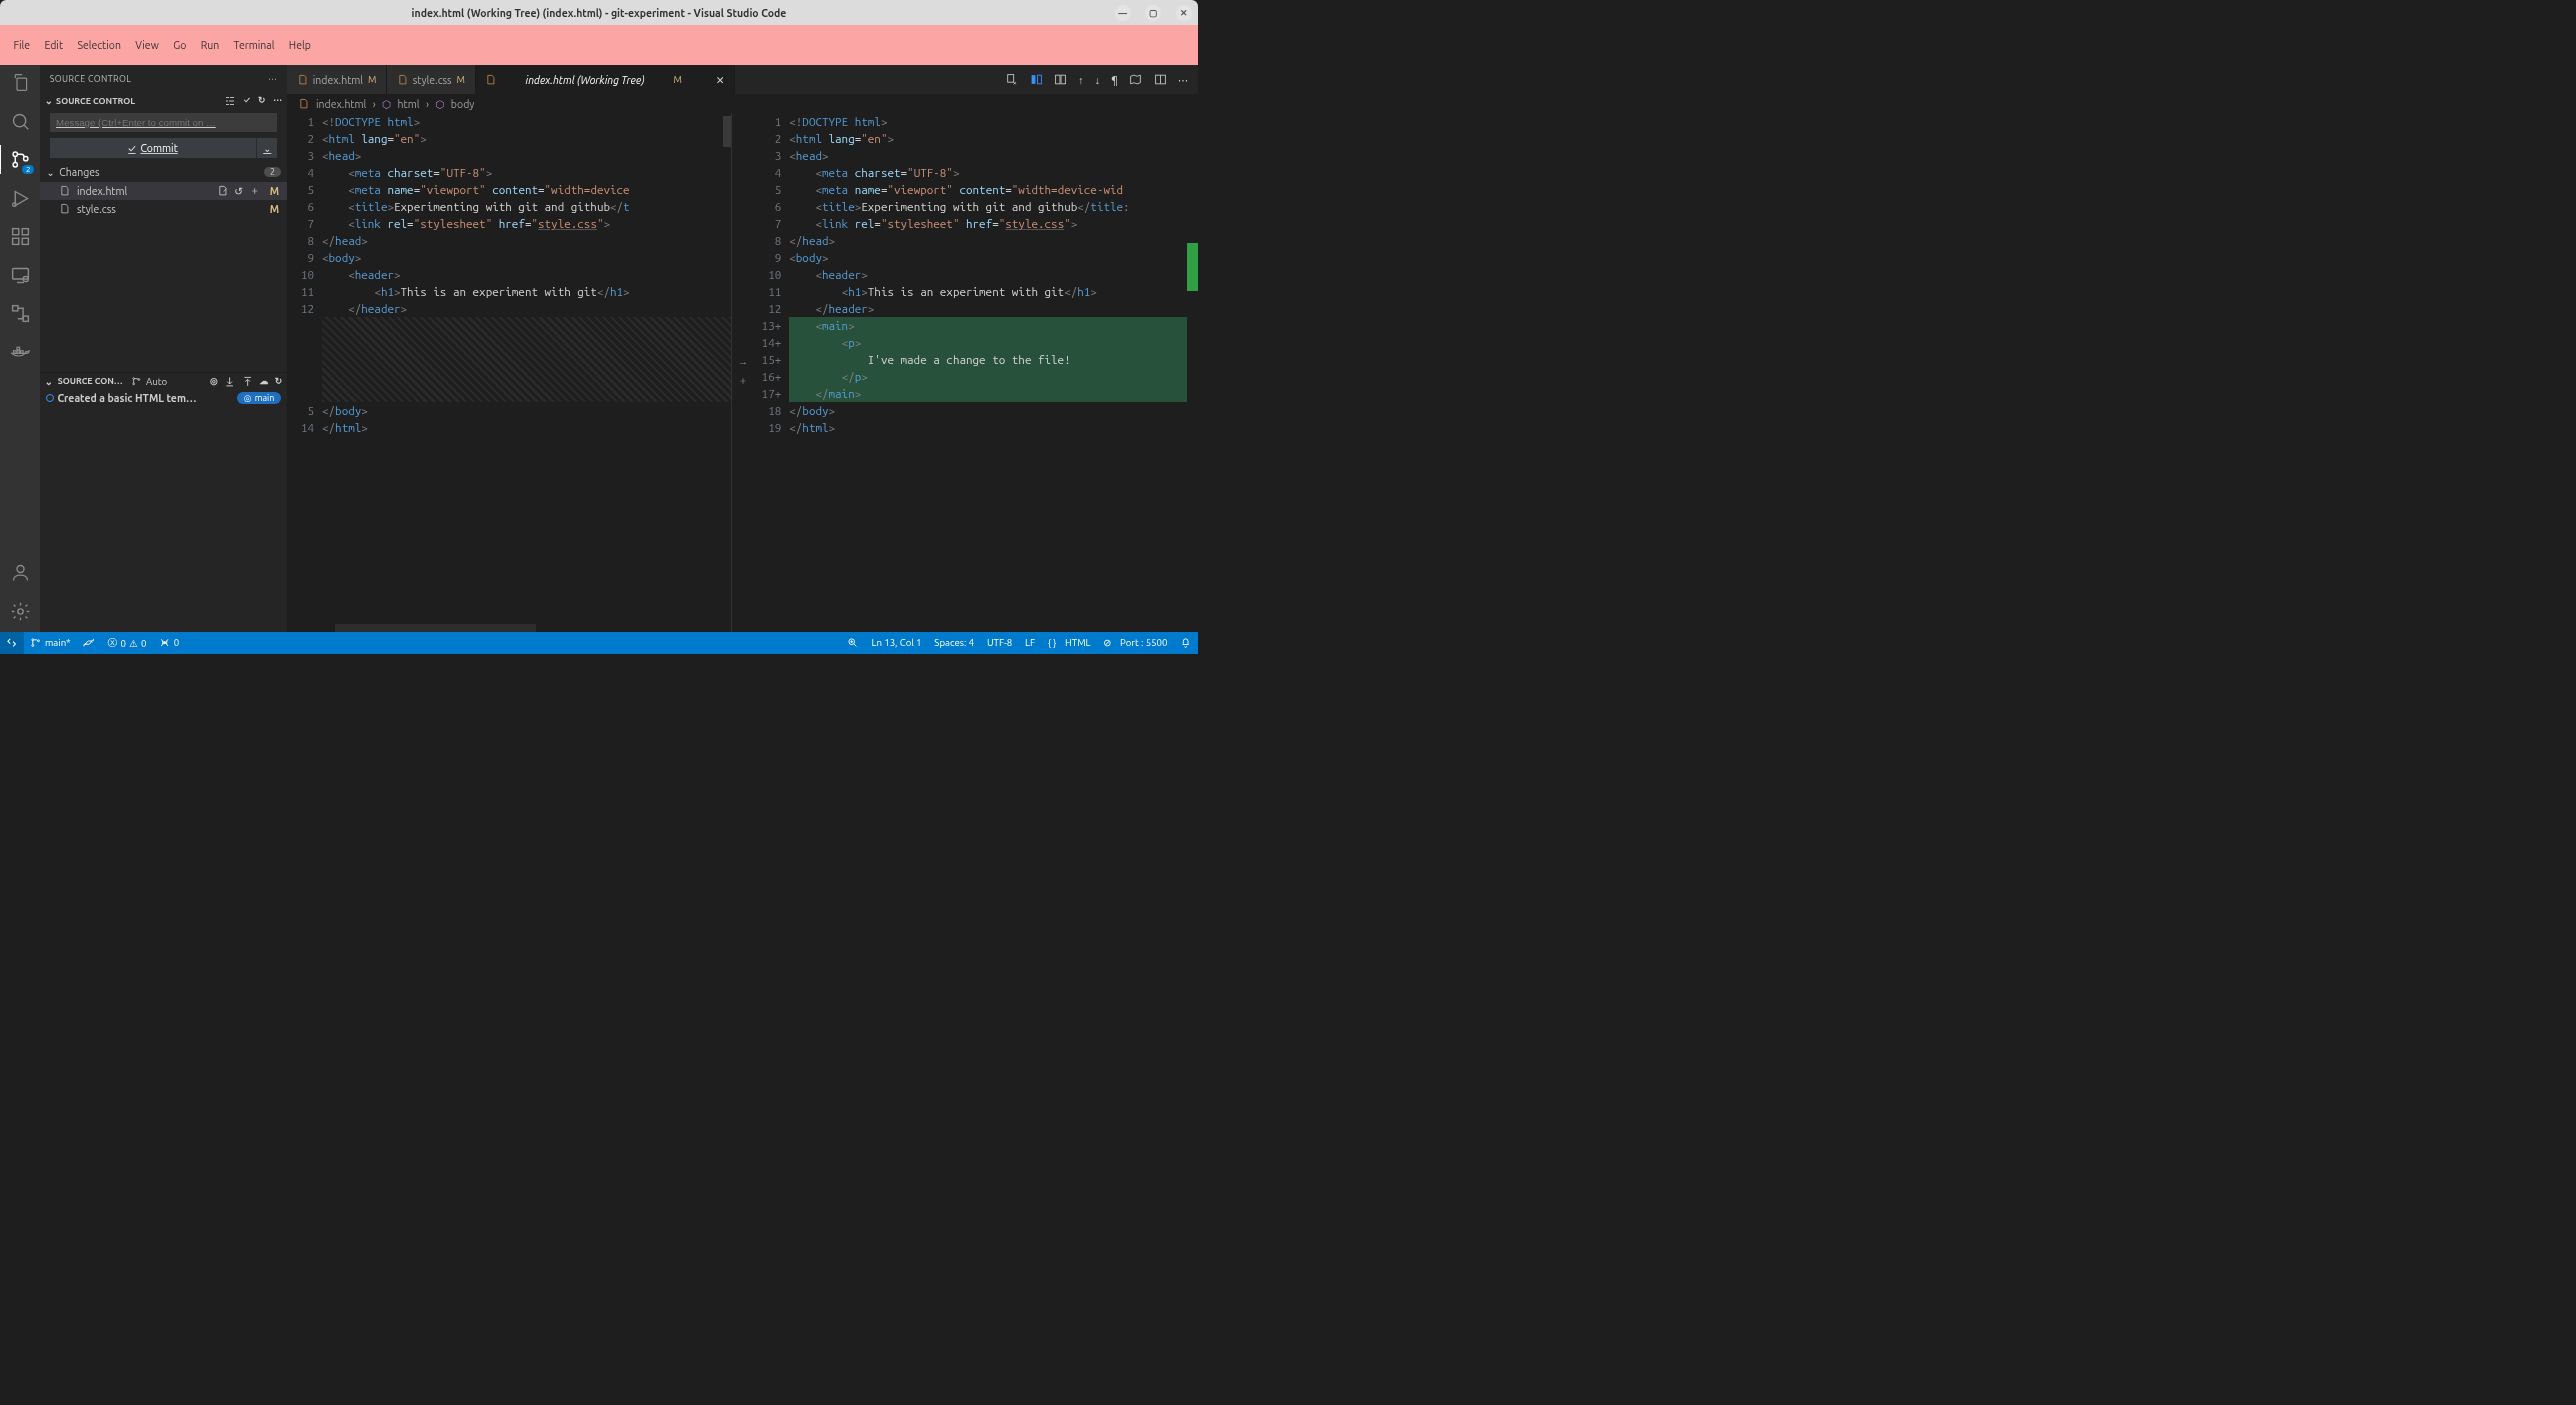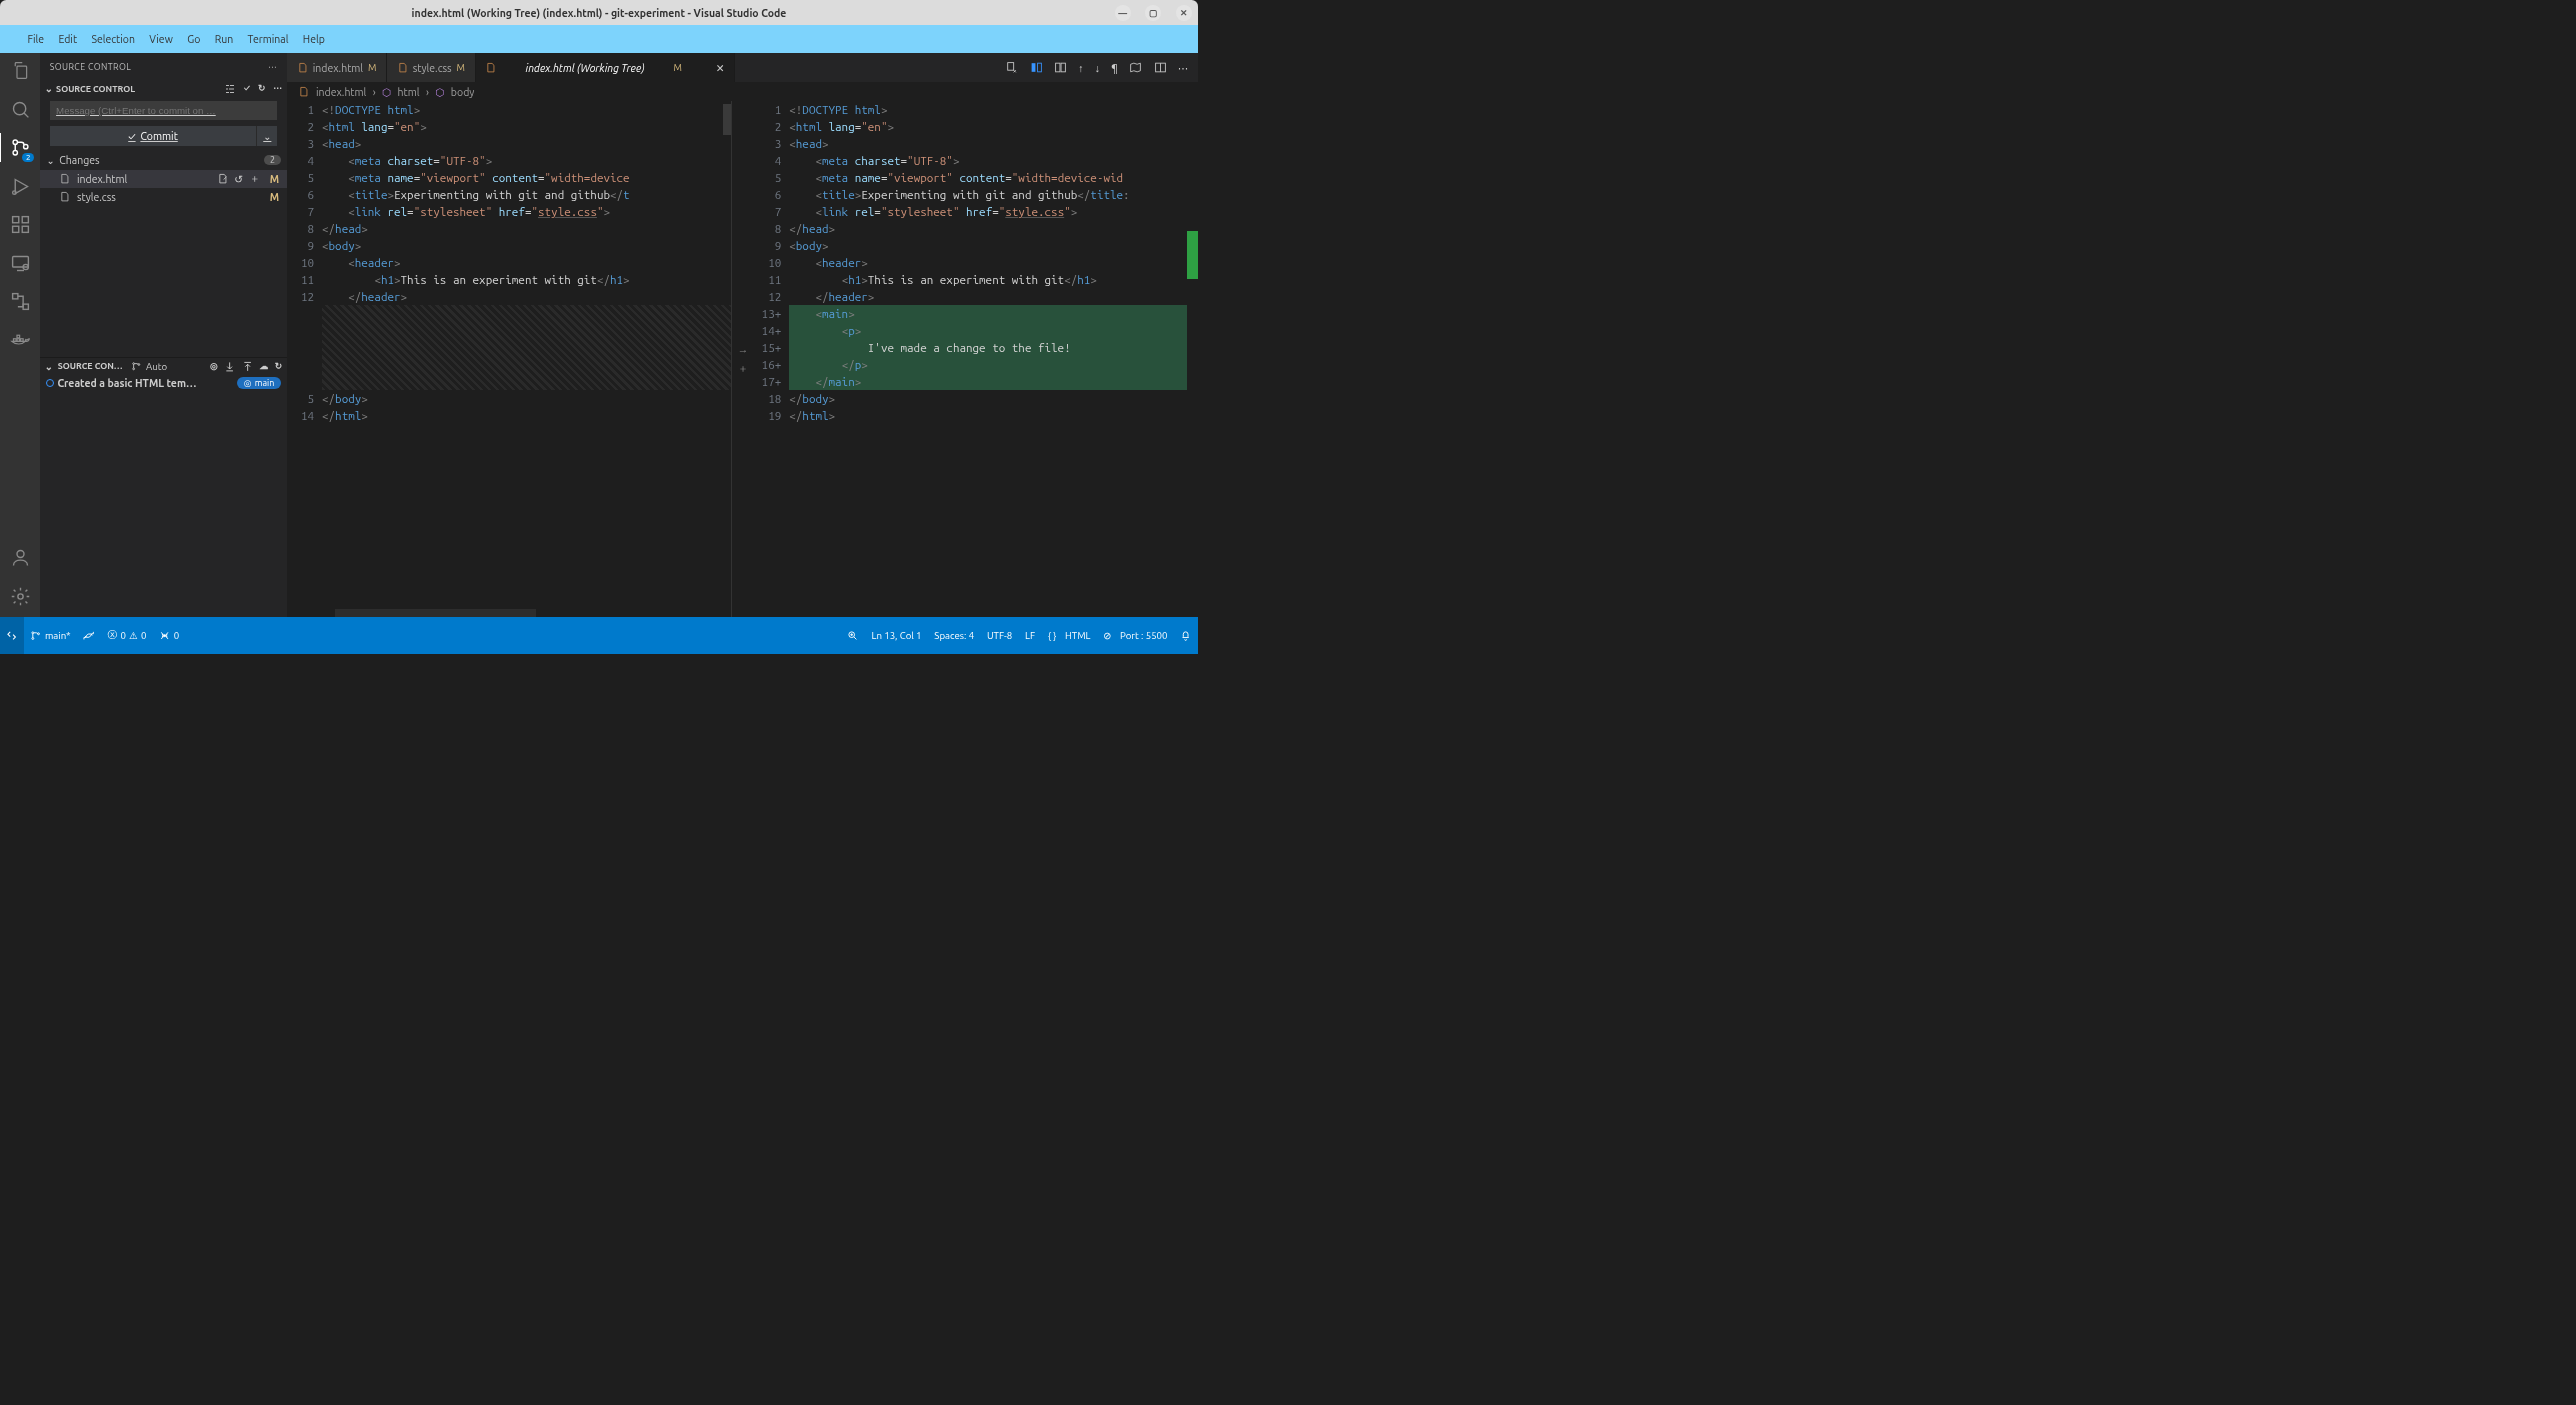--- a/index.html
+++ b/index.html
@@ -38,26 +38,26 @@
   width: 16px; height: 16px;
   border-radius: 50%;
   background: #e4e4e4;
   display: flex; align-items: center; justify-content: center;
   font-size: 8.9px;
   color: #555;
   cursor: pointer;
 }
 
 .menubar {
-  height: 28px;
-  background: #7dd3fc;
+  height: 40px;
+  background: #fca5a5;
   color: #333;
   display: flex;
   align-items: center;
-  padding-left: 21px;
+  padding-left: 7px;
   gap: 1.6px;
 }
 .menubar .menuitem {
   padding: 3.2px 6.4px;
   cursor: pointer;
 }
 
 .main {
   flex: 1;
   display: flex;
@@ -218,21 +218,21 @@
 .t-attr { color:#9cdcfe; }
 .t-str { color:#ce9178; }
 .t-doctype { color:#569cd6; }
 .t-text { color:#d4d4d4; }
 .t-link { color:#ce9178; text-decoration:underline; text-decoration-color:#555; }
 
 .minimap-strip { position:absolute; right:0; top:3.2px; width:8px; height:31px; background:#3a3a3a; }
 .hscroll { position:absolute; left:48px; bottom:0; height:8px; width:201px; background:#4a4a4a55; }
 
 .statusbar {
-  height: 37px; background:#007acc; color:#fff;
+  height: 22px; background:#007acc; color:#fff;
   display:flex; align-items:center; font-size:9.7px;
 }
 .statusbar .sbitem { padding:0 6.4px; display:flex; align-items:center; gap:3.2px; cursor:pointer; }
 .statusbar .remote { background:#0063a6; height:100%; display:flex;align-items:center;padding:0 6.4px; }
 .statusbar .right { margin-left:auto; display:flex; align-items:center; }
 svg { display:block; }
 .chev { font-size:9.7px; }
 </style>
 </head>
 <body>

